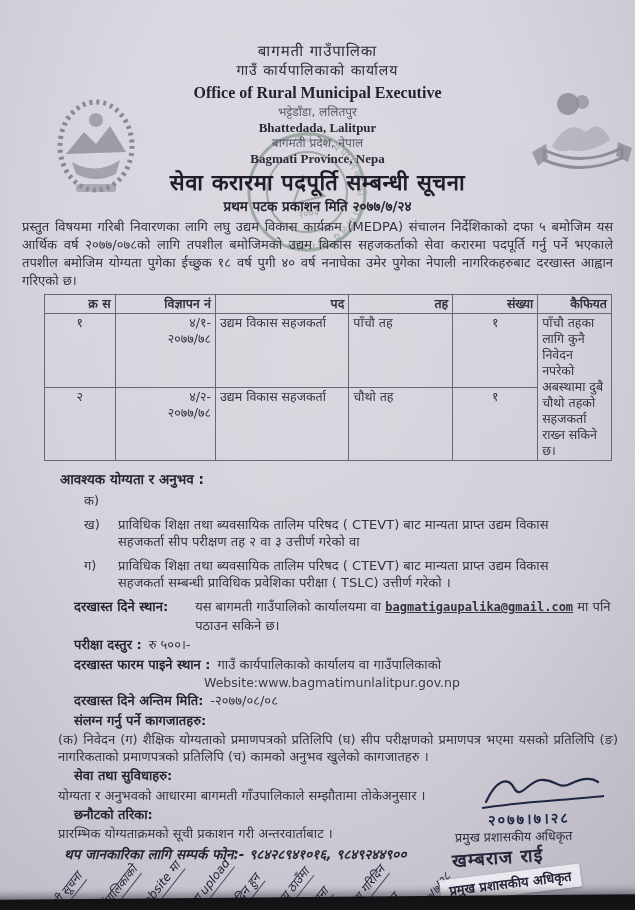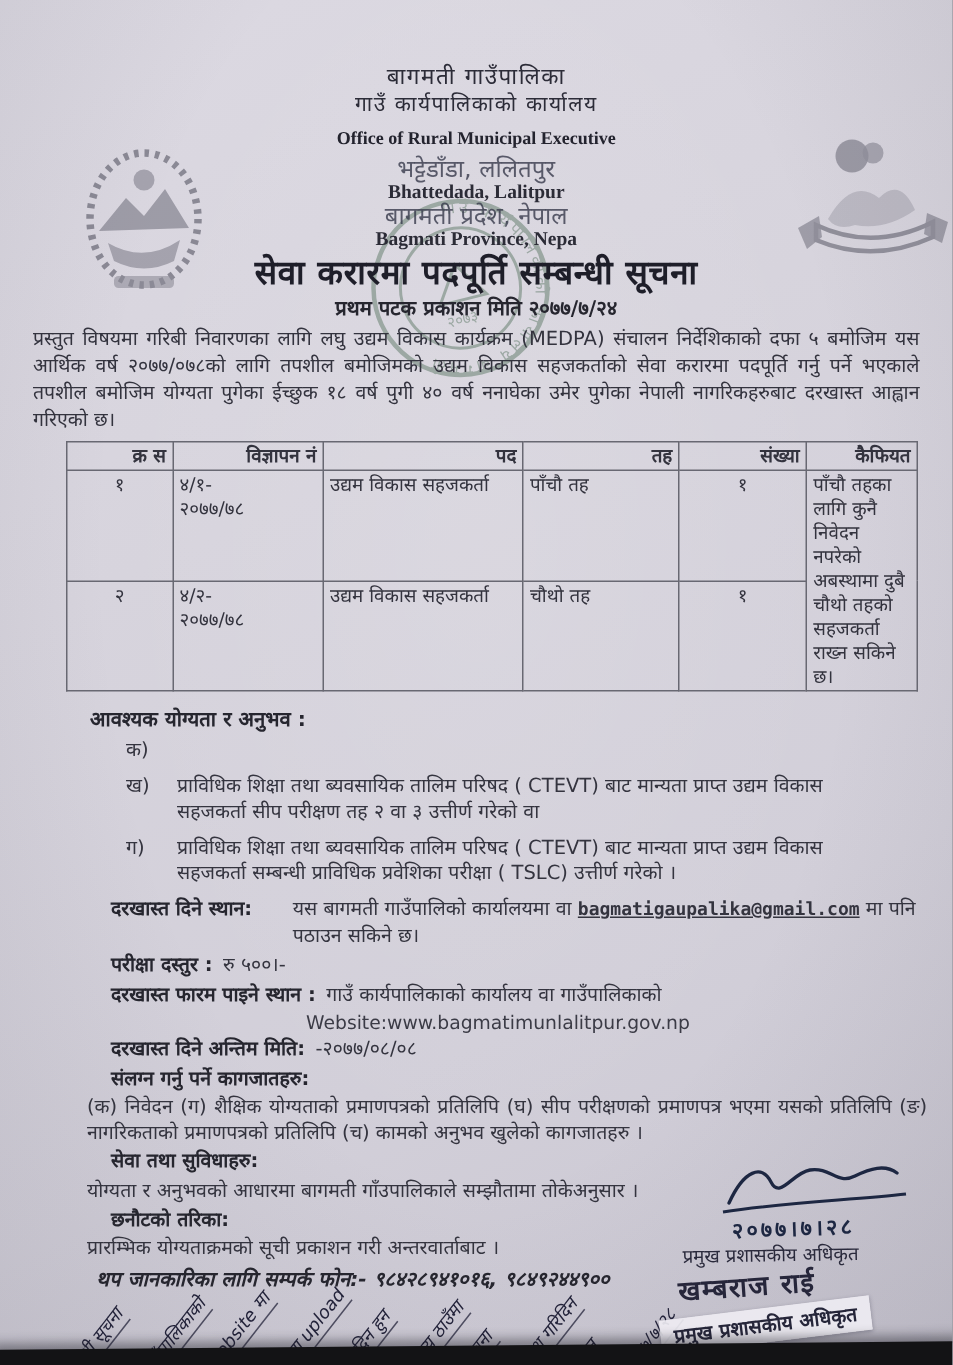--- a/index.html
+++ b/index.html
@@ -8,33 +8,33 @@
     font-family:"DejaVu Sans","Liberation Sans",sans-serif;color:#34343f;}
   .photo::after{content:"";position:absolute;inset:0;pointer-events:none;
     background:radial-gradient(ellipse at 50% 40%, rgba(255,255,255,0.10) 0%, rgba(0,0,0,0) 55%, rgba(40,40,55,0.10) 100%);}
   .edge-bottom{position:absolute;left:-6px;right:-6px;bottom:-7px;height:20px;background:#131315;
     transform:rotate(-0.5deg);box-shadow:0 -4px 7px rgba(30,30,40,.45);z-index:9;}
   .content{position:relative;z-index:3;padding:0 22px;}
   
   .hdr{text-align:center;padding-top:42px;}
   .np-lg{font-size:15px;line-height:19px;color:#2c2c38;letter-spacing:1px;}
   .en-lg{font-family:"Liberation Serif","DejaVu Serif",serif;font-weight:bold;font-size:21px;line-height:26px;color:#23232e;}
-  .en-md{font-family:"Liberation Serif","DejaVu Serif",serif;font-weight:bold;font-size:12px;line-height:25px;color:#23232e;}
+  .en-md{font-family:"Liberation Serif","DejaVu Serif",serif;font-weight:bold;font-size:16px;line-height:25px;color:#23232e;}
   .np-md{font-size:14px;line-height:19px;color:#2c2c38;letter-spacing:1px;}
-  .np-sm{font-size:16px;line-height:15px;color:rgba(55,58,75,.8);}
+  .np-sm{font-size:12px;line-height:15px;color:rgba(55,58,75,.8);}
   .en-sm{font-family:"Liberation Serif","DejaVu Serif",serif;font-weight:bold;font-size:13px;line-height:16px;color:#2b2b36;}
   .title{font-size:22px;line-height:28px;font-weight:bold;color:#1e1e29;letter-spacing:.5px;margin-top:2px;}
   .subtitle{font-size:13.5px;line-height:18px;font-weight:bold;color:#26262f;}
   
   .para{font-size:13px;line-height:18px;text-align:justify;margin:3px 0 4px 0;color:#33333e;}
   table.vac{border-collapse:collapse;margin:2px 2px 0 22px;width:568px;font-size:12.5px;color:#33333e;}
   table.vac th,table.vac td{border:1px solid #686872;padding:1px 4px;vertical-align:top;line-height:16px;}
   table.vac th{font-weight:700;text-align:right;padding-left:32px;}
   .c-sn{width:36px;text-align:center;}
-  .c-ad{width:66px;text-align:left;}
+  .c-ad{width:66px;text-align:right;}
   .c-post{width:104px;}
   .c-lvl{width:72px;}
   .c-cnt{width:50px;text-align:center;}
   .sec-h{font-weight:bold;font-size:13.5px;margin:9px 0 4px 38px;color:#26262f;}
   .qitem{display:flex;margin:0 0 7px 62px;font-size:13px;line-height:17px;}
   .qlab{width:34px;flex:none;}
   .qtxt{width:452px;}
   .dline{display:flex;margin:0 0 2px 52px;font-size:13px;line-height:17.5px;}
   .dlbl{font-weight:bold;white-space:nowrap;margin-right:7px;color:#26262f;}
   .dtxt{max-width:430px;}

